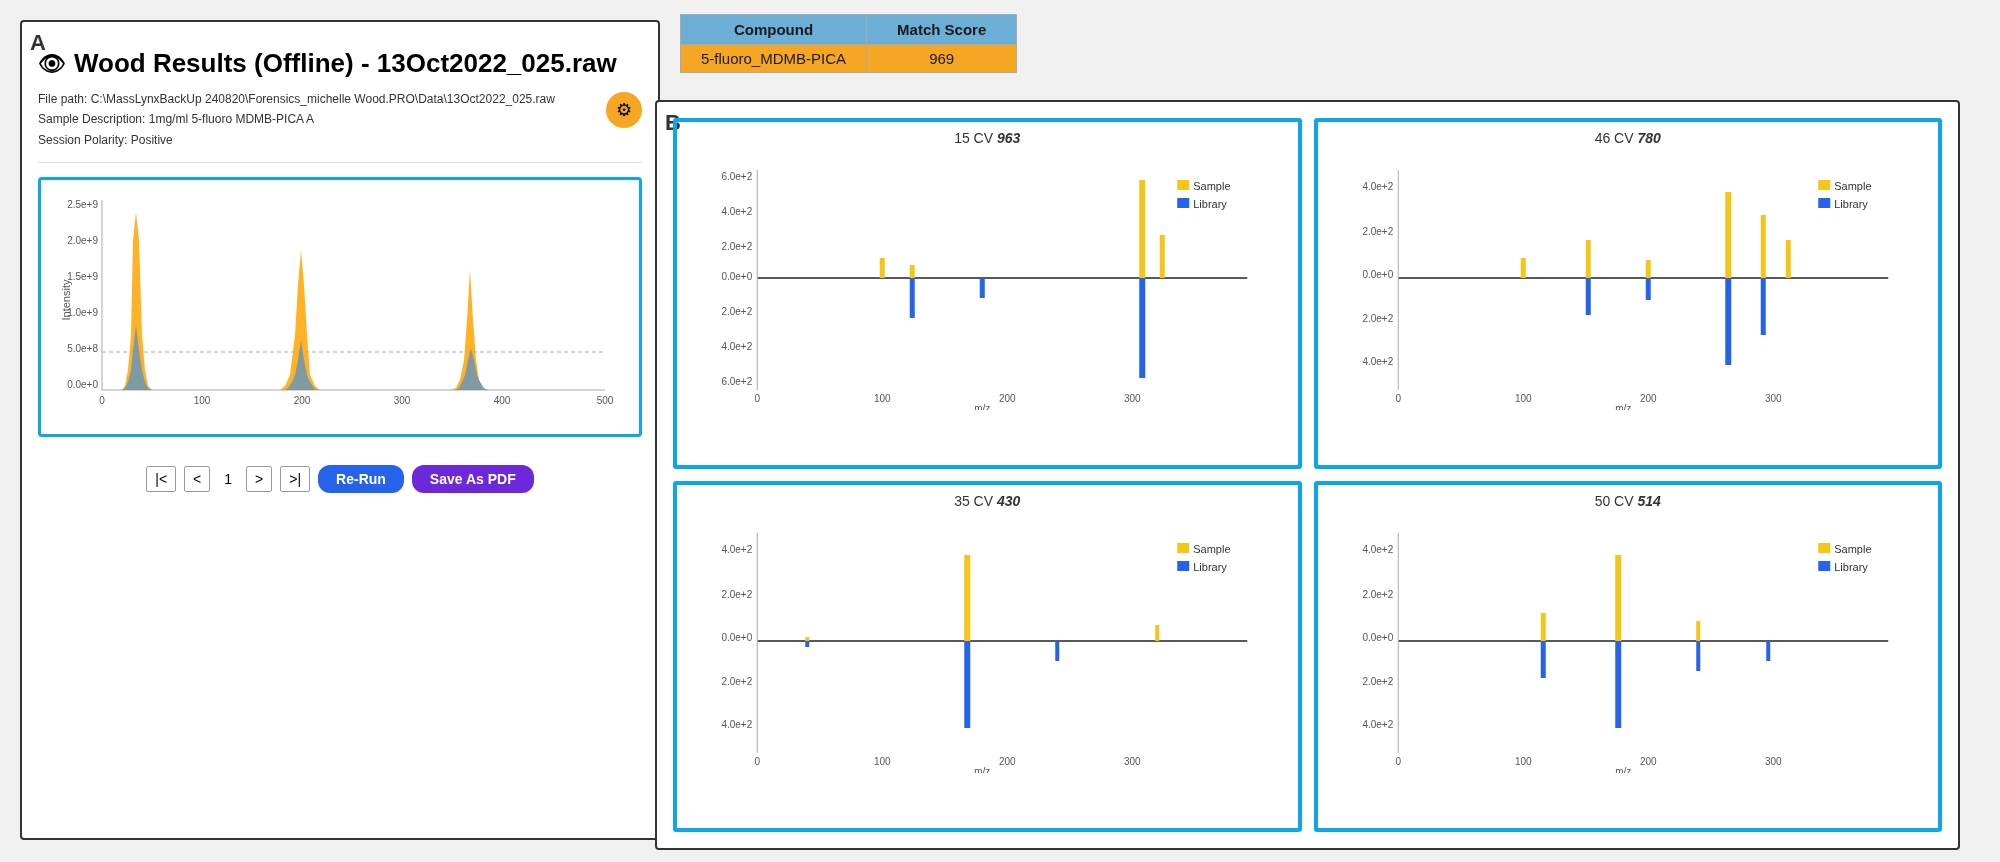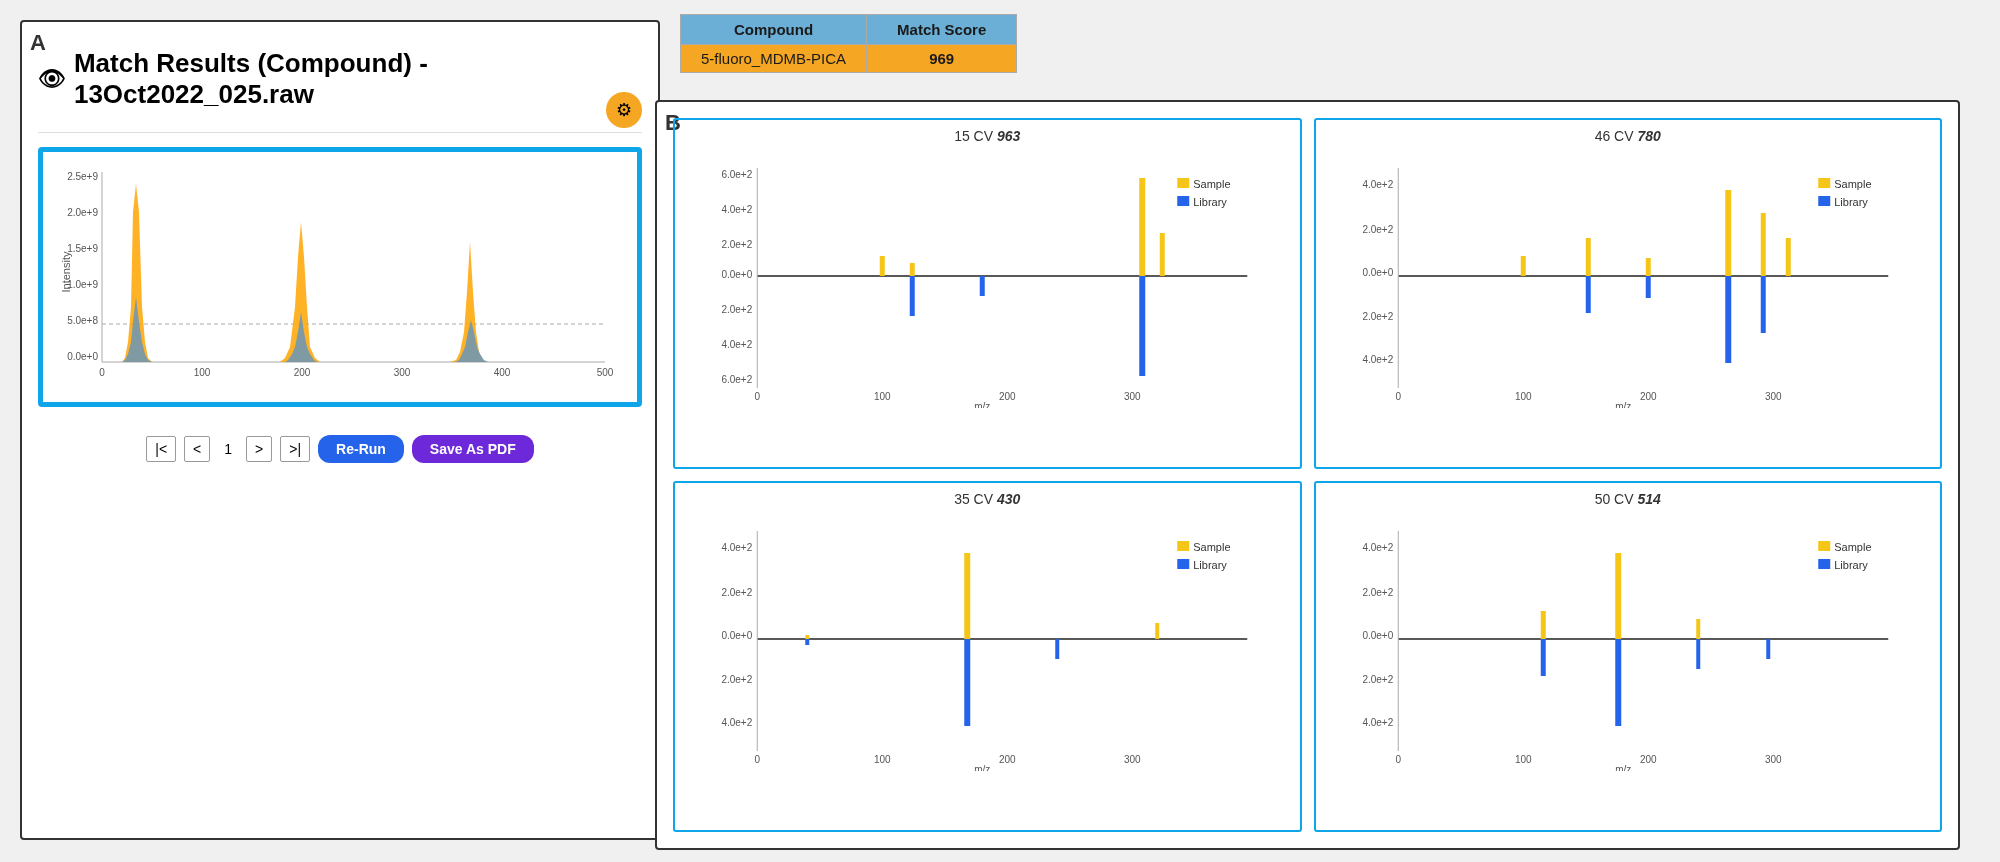--- a/index.html
+++ b/index.html
@@ -58,21 +58,21 @@
     .eye-icon {
       font-size: 22px;
     }
     .file-info {
       font-size: 12px;
       color: #333;
       line-height: 1.7;
     }
     .chromatogram-container {
       margin-top: 14px;
-      border: 5px solid #0ea5e9;
+      border: 3px solid #0ea5e9;
       border-radius: 4px;
       padding: 10px;
       flex: 1;
       position: relative;
       max-height: 260px;
     }
     .pagination-bar {
       display: flex;
       align-items: center;
       justify-content: center;
@@ -149,21 +149,21 @@
       text-align: center;
     }
     .compound-table .compound-name {
       background: #f5a623;
       color: #1a1a1a;
       font-weight: 500;
     }
     .compound-table .score-val {
       background: #f5a623;
       color: #1a1a1a;
-      font-weight: bold;
+      font-weight: normal;
     }
 
     
     .panel-b {
       background: white;
       border: 2px solid #333;
       border-radius: 4px;
       position: absolute;
       left: 655px;
       top: 100px;
@@ -177,21 +177,21 @@
     }
     .panel-b-label {
       position: absolute;
       top: 8px;
       left: 8px;
       font-size: 22px;
       font-weight: bold;
       color: #333;
     }
     .spectrum-panel {
-      border: 2px solid #0ea5e9;
+      border: 4px solid #0ea5e9;
       border-radius: 3px;
       position: relative;
       padding: 8px;
     }
     .spectrum-title {
       text-align: center;
       font-size: 14px;
       color: #333;
       margin-bottom: 4px;
     }
@@ -209,21 +209,26 @@
 <body>
 
 <div class="main-container">
 
   <div class="panel-a">
     <div class="panel-label">A</div>
 
     <div class="panel-header">
       <div class="panel-title">
         <span class="eye-icon">👁</span>
-        <span>Match Results (Compound) - 13Oct2022_025.raw</span>
+        <span>Wood Results (Offline) - 13Oct2022_025.raw</span>
+      </div>
+      <div class="file-info">
+        <div>File path: C:\MassLynxBackUp 240820\Forensics_michelle Wood.PRO\Data\13Oct2022_025.raw</div>
+        <div>Sample Description: 1mg/ml 5-fluoro MDMB-PICA A</div>
+        <div>Session Polarity: Positive</div>
       </div>
     </div>
 
     <button class="gear-btn">
       <span>⚙</span>
     </button>
 
     <div class="chromatogram-container">
       <svg width="100%" height="220" viewBox="0 0 560 220">
 

